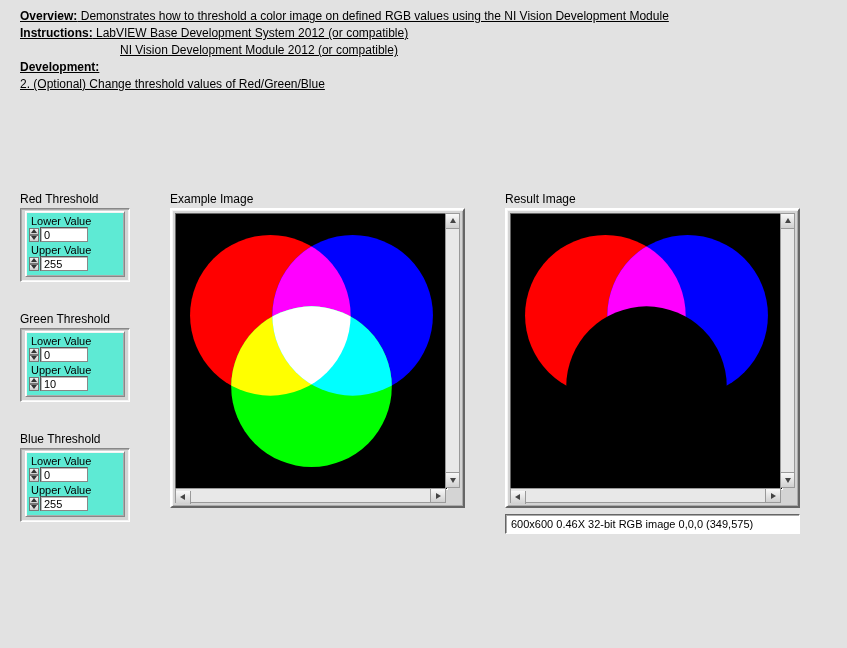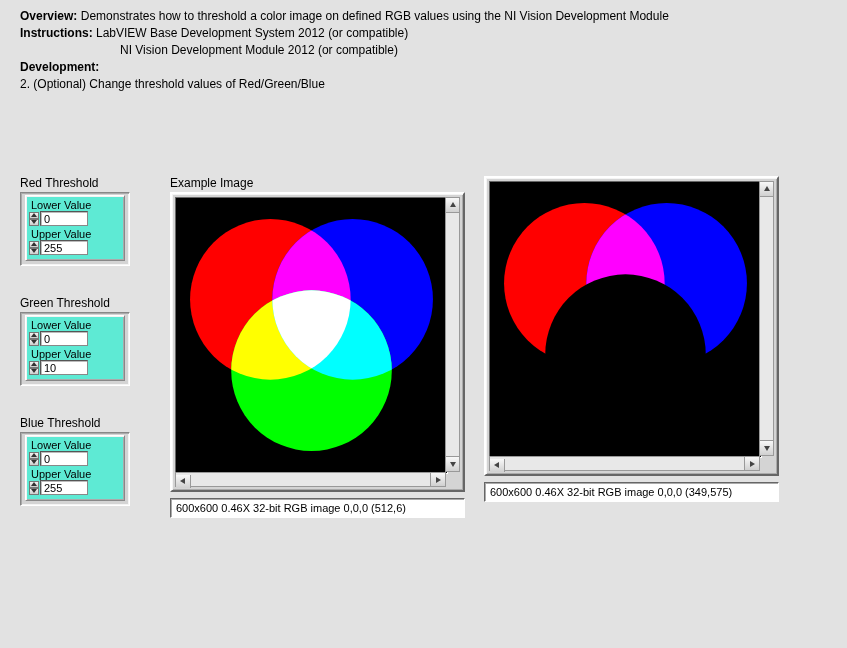--- a/index.html
+++ b/index.html
@@ -9,27 +9,27 @@
     font-family: Tahoma, Arial, sans-serif;
     font-size: 12px;
     color: #000;
     width: 847px;
     height: 648px;
     overflow: hidden;
   }
   .header {
     padding: 8px 20px 0 20px;
   }
-  .header-line { line-height: 17px; }
+  .header-line { line-height: 17px; text-decoration: underline; }
   .bold { font-weight: bold; }
   .indent { padding-left: 100px; }
 
   .main {
     position: absolute;
-    top: 176px;
+    top: 192px;
     left: 20px;
     display: flex;
     gap: 40px;
   }
 
   
   .thresholds { width: 110px; }
   .threshold-block { margin-bottom: 30px; }
   .threshold-title { font-size: 12px; margin-bottom: 2px; }
   .cluster {
@@ -72,21 +72,21 @@
     border-top-color:#555; border-left-color:#555;
     box-shadow: inset 1px 1px 0 #bbb;
     font-size: 11px;
     padding: 0 3px;
     line-height:15px;
     box-sizing: border-box;
   }
 
   
   .images-row { display:flex; gap:40px; }
-  .image-block { width: 274px; }
+  .image-block { width: 295px; }
   .image-title { font-size:12px; margin-bottom:2px; }
   .image-frame {
     width: 295px; height: 300px;
     background: #d4d4d4;
     border: 2px solid;
     border-color: #fff #666 #666 #fff;
     box-shadow: inset 1px 1px 0 #f4f4f4, inset -1px -1px 0 #aaa;
     position: relative;
     box-sizing: border-box;
   }
@@ -327,24 +327,24 @@
                 <path d="M5 0V6L0 3Z" fill="#444"></path>
               </svg>
             </div>
           <div class="btn rt">
               <svg class="sbarrow" viewBox="0 0 6 6">
                 <path d="M1 0V6L6 3Z" fill="#444"></path>
               </svg>
             </div>
         </div>
       </div>
-      <div class="status-field">600x600 0.46X 32-bit RGB image 0,0,0    (512,6)</div>
     </div>
 
     <div class="image-block">
+      <div class="image-title">Result Image</div>
       <div class="image-frame">
         <div class="image-view">
           <svg class="venn" viewBox="0 0 270 274">
             <rect width="270" height="274" fill="#000"></rect>
             <defs>
               <clipPath id="rR">
                   <circle cx="94" cy="101" r="80"></circle>
                 </clipPath>
               <clipPath id="rB">
                   <circle cx="176" cy="101" r="80"></circle>

